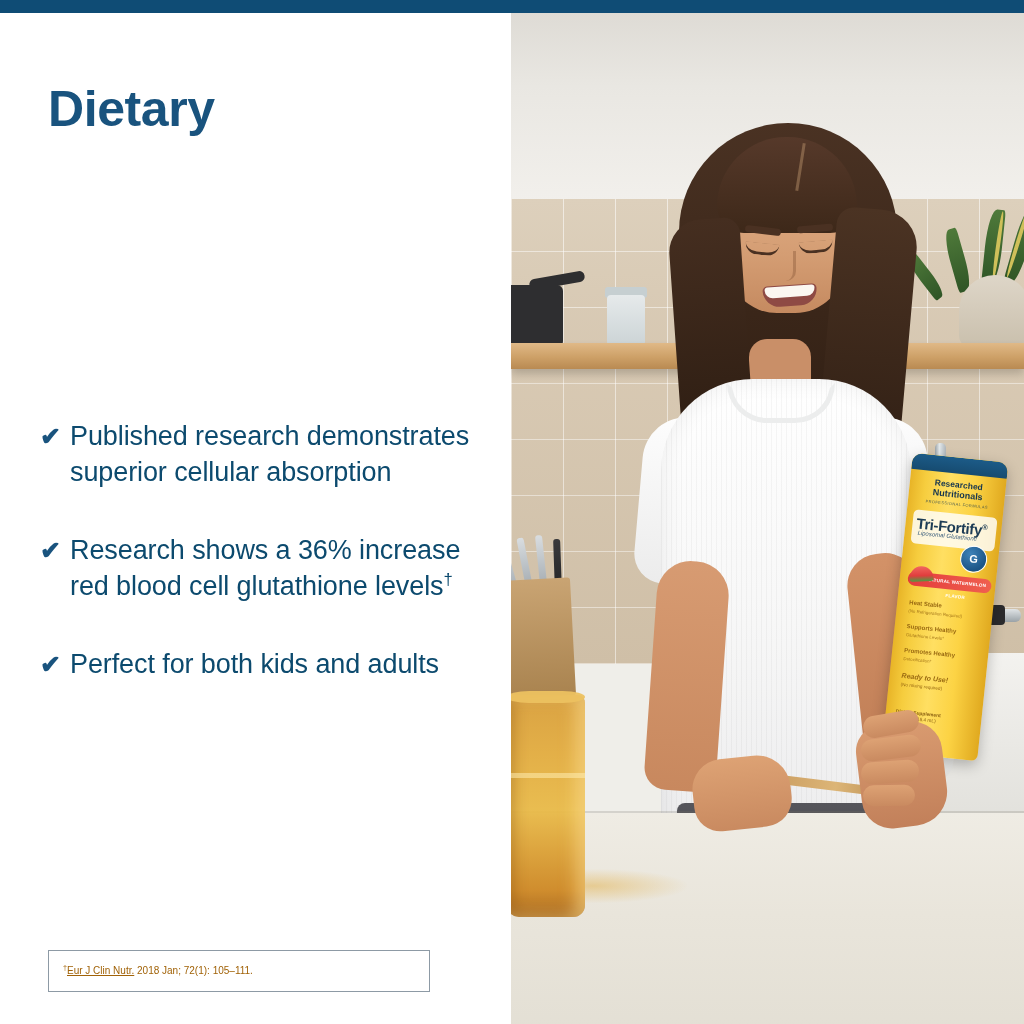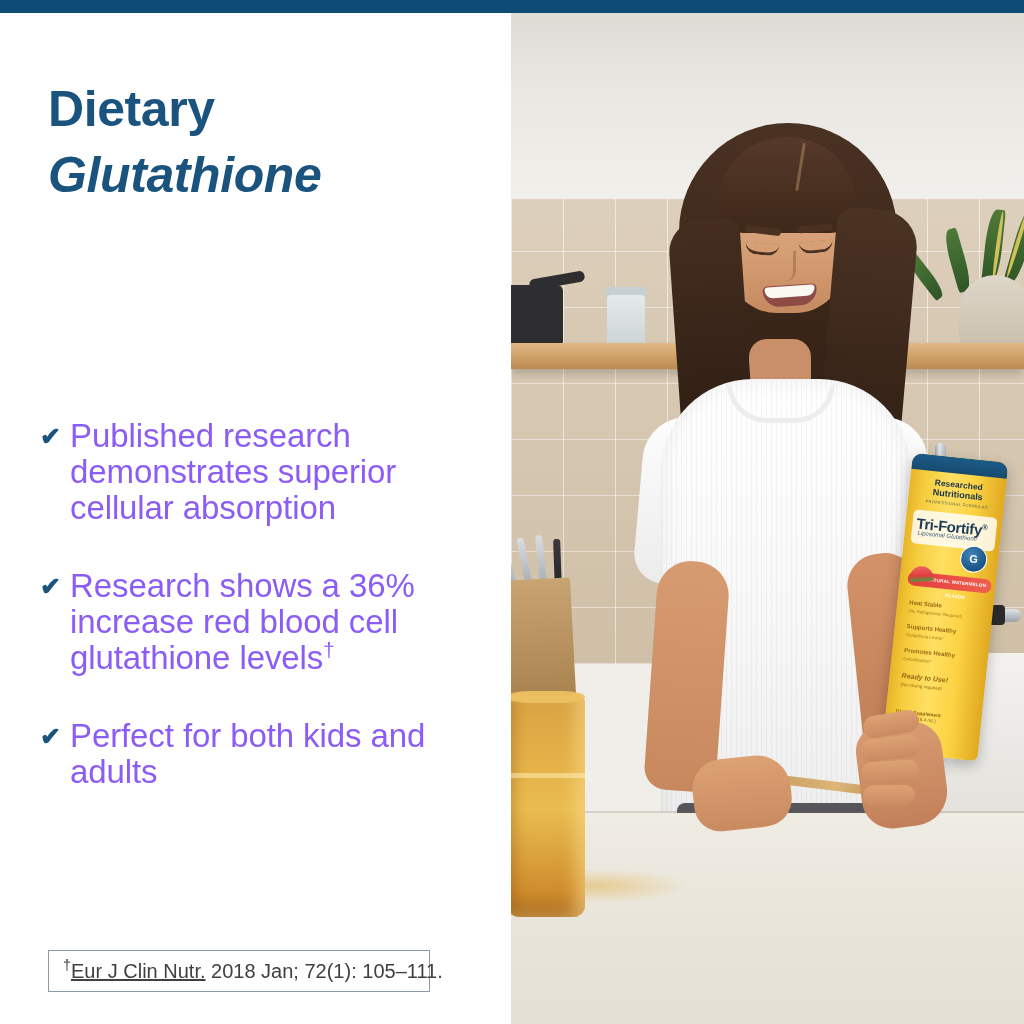--- a/index.html
+++ b/index.html
@@ -68,22 +68,22 @@
     flex: 0 0 auto;
     width: 30px;
     color: #19537e;
     font-size: 25px;
     line-height: 36px;
     font-weight: 700;
     text-align: left;
   }
   .bullet-text {
     flex: 1 1 auto;
-    color: #8b5cf6;
-    font-size: 33px;
+    color: #0c4a6e;
+    font-size: 27px;
     line-height: 36px;
     font-weight: 400;
     letter-spacing: -0.1px;
   }
   .bullet-text sup {
     font-size: 0.62em;
     vertical-align: super;
     line-height: 0;
   }
 
@@ -93,22 +93,22 @@
     top: 937px;
     width: 382px;
     height: 42px;
     border: 1px solid #8d9aa5;
     box-sizing: border-box;
     display: flex;
     align-items: center;
   }
   .citation-text {
     padding-left: 14px;
-    color: #404040;
-    font-size: 20px;
+    color: #a16207;
+    font-size: 10px;
     line-height: 18px;
     white-space: nowrap;
   }
   .citation-text .dagger { vertical-align: super; font-size: 0.72em; line-height: 0; }
   .citation-text .journal { text-decoration: underline; }
 
   
   .photo-panel {
     position: absolute;
     left: 511px; top: 13px;
@@ -677,21 +677,20 @@
 <body>
 
 <div class="canvas">
 
   <div class="top-bar"></div>
 
   <div class="copy-panel">
 
     <div class="headline">
       <span class="hl-reg">Dietary</span>
-      <span class="hl-ital">Glutathione</span>
     </div>
 
     <div class="bullets">
 
       <div class="bullet">
         <span class="bullet-check">✔</span>
         <span class="bullet-text"><span>Published research demonstrates superior cellular absorption</span><sup></sup></span>
       </div>
 
       <div class="bullet">

